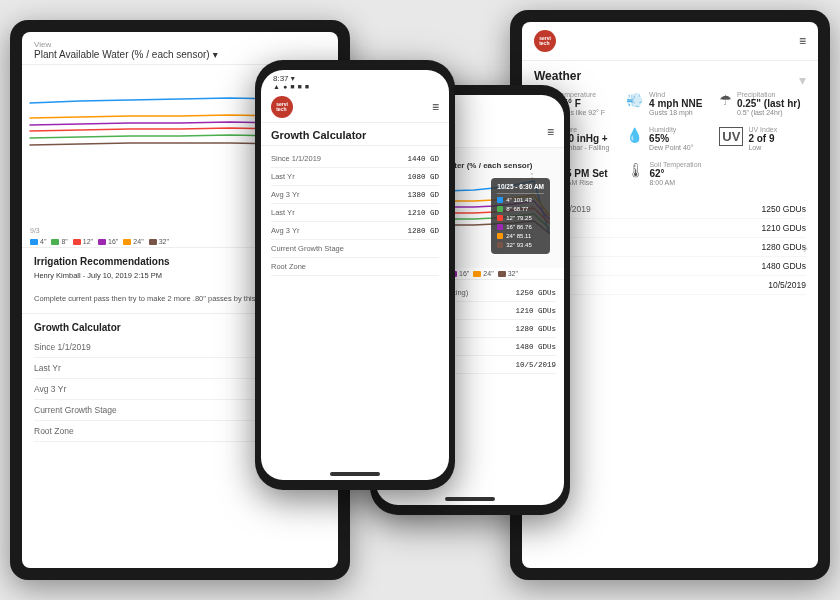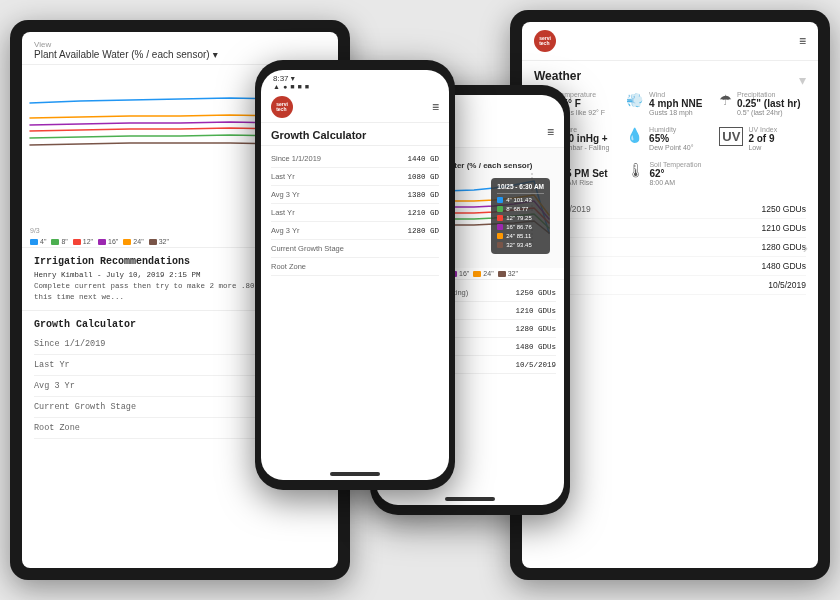--- a/index.html
+++ b/index.html
@@ -79,38 +79,37 @@
     .tl-dates {
       display: flex;
       justify-content: space-between;
       padding: 2px 8px;
       font-size: 7px;
       color: #999;
     }
     .tl-section {
       padding: 8px 12px;
       border-top: 1px solid #eee;
-      font-family: Liberation Mono, monospace;
     }
     .tl-section-title {
       font-size: 10px;
       font-weight: 600;
       color: #222;
       margin-bottom: 4px;
     }
     .tl-irrigation-text {
       font-size: 7.5px;
       color: #555;
       line-height: 1.4;
     }
     .tl-author {
       font-size: 7.5px;
       color: #333;
       font-weight: 500;
-      margin-bottom: 2px;
+      margin-bottom: 14px;
     }
     .tl-table {
       width: 100%;
       margin-top: 4px;
     }
     .tl-row {
       display: flex;
       justify-content: space-between;
       align-items: center;
       padding: 5px 0;

